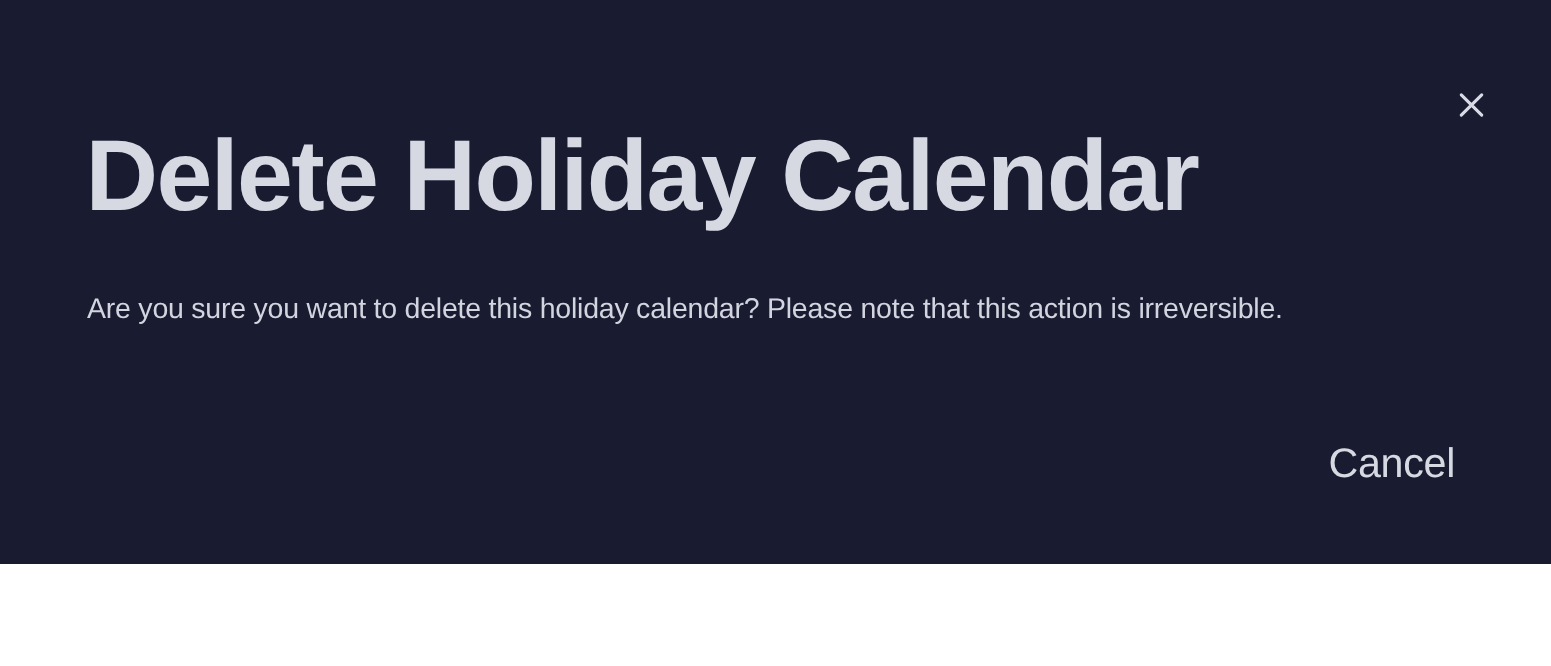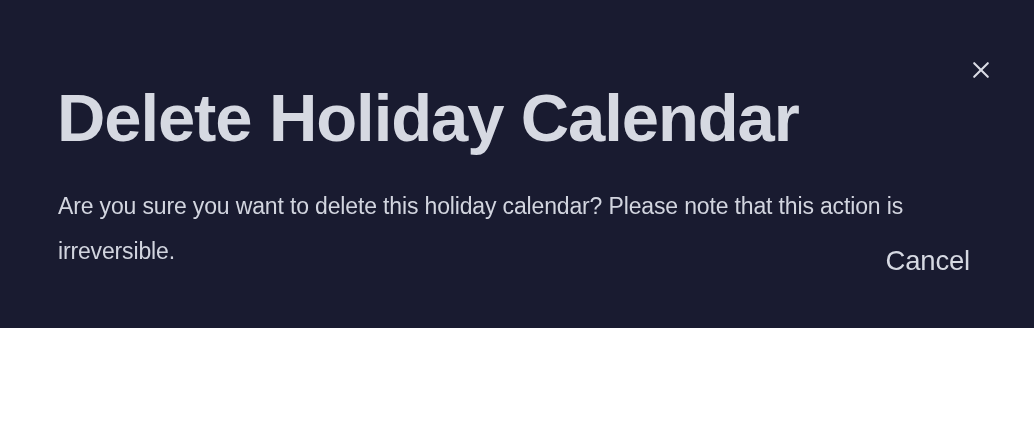--- a/index.html
+++ b/index.html
@@ -11,21 +11,21 @@
     width: 1034px;
     height: 444px;
     overflow: hidden;
     font-family: "Liberation Sans", sans-serif;
     -webkit-font-smoothing: antialiased;
   }
 
   .modal-overlay {
     position: relative;
     width: 1034px;
-    height: 328px;
+    height: 376px;
     background: #191b30;
     box-sizing: border-box;
   }
 
   .modal-dialog {
     position: absolute;
     inset: 0;
   }
 
   
@@ -66,21 +66,21 @@
     white-space: nowrap;
   }
 
   
   .modal-body {
     position: absolute;
     left: 58px;
     top: 184px;
     width: 890px;
     margin: 0;
-    font-size: 23px;
+    font-size: 19px;
     font-weight: 400;
     line-height: 45px;
     letter-spacing: -0.15px;
     color: #d2d5df;
   }
 
   
   .modal-footer {
     position: absolute;
     left: 0;

